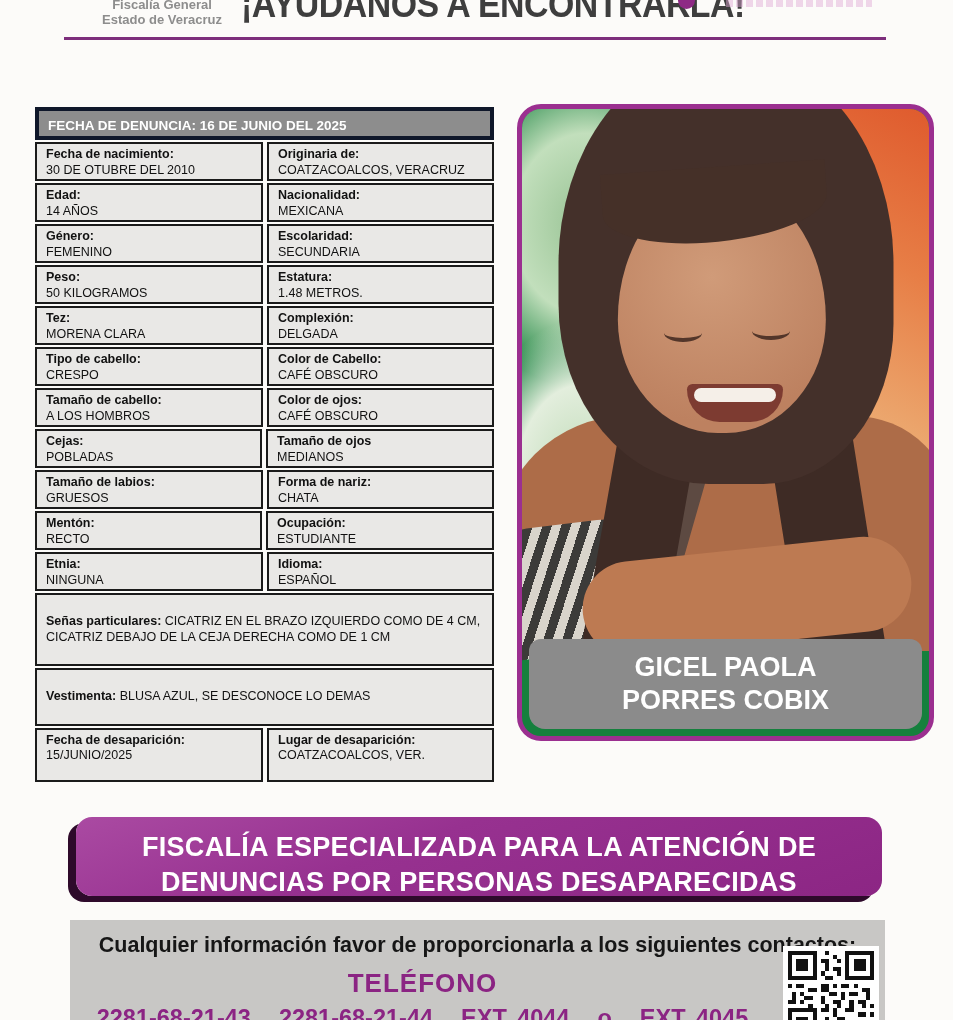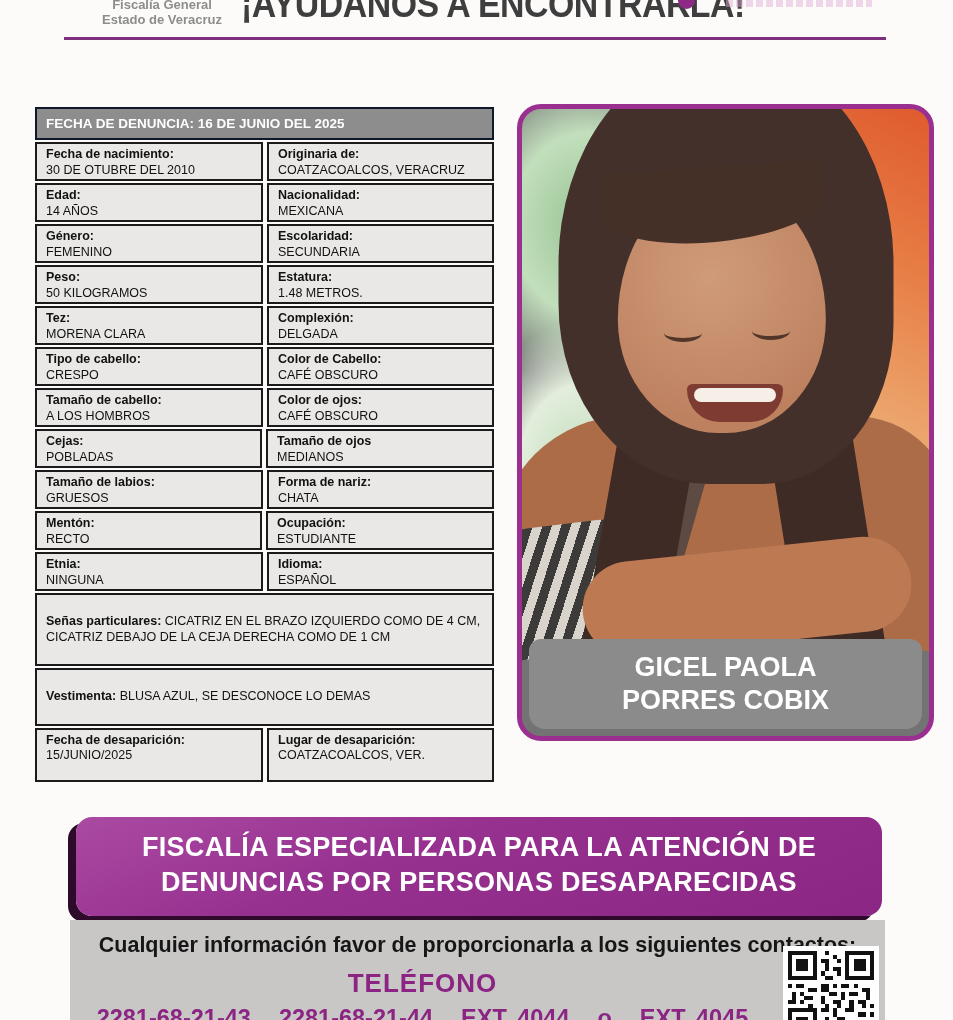--- a/index.html
+++ b/index.html
@@ -13,36 +13,36 @@
            color:#3e3e3e; letter-spacing:-0.5px; transform:scaleX(0.94); transform-origin:left top;
            white-space:nowrap; }
   .title-dot { position:absolute; left:678px; top:-8px; width:17px; height:17px;
                border-radius:50%; background:#8e2a85; }
   .faded-strip { position:absolute; left:726px; top:0px; width:146px; height:7px; opacity:.45;
                  background:repeating-linear-gradient(90deg,#dfa7d4 0 7px,transparent 7px 10px); }
   .header-rule { position:absolute; left:64px; top:37px; width:822px; height:3px; background:#7d2e7c; }
 
   
   .info-table { position:absolute; left:35px; top:107px; width:459px; }
-  .thead { height:33px; background:#8d8d8d; border:2px solid #0f172a; color:#ffffff;
+  .thead { height:33px; background:#8d8d8d; border:4px solid #0f172a; color:#ffffff;
            font-weight:bold; font-size:13.5px; padding:7px 9px; margin-bottom:2px; }
   .trow { display:flex; gap:4px; margin-bottom:2px; }
   .cell { border:2px solid #1b1b1b; background:#e9e8e6; padding:3px 9px;
           font-size:12.5px; line-height:15.5px; color:#111; }
   .cell .lbl { font-weight:bold; }
   .cell.half { height:39px; overflow:hidden; }
   .cell.hL { width:228px; } .cell.hR { flex:1; }
   .cell.full { width:100%; padding:19px 9px; }
   .cell.senas { min-height:58px; }
   .cell.vest { min-height:38px; }
   .trow.last .cell { height:54px; }
 
   
   .photo-card { position:absolute; left:517px; top:104px; width:417px; height:637px;
-                border:5px solid #9b2f90; border-radius:24px; overflow:hidden; background:#737373; }
+                border:5px solid #9b2f90; border-radius:24px; overflow:hidden; background:#15803d; }
   .ph { position:absolute; }
   .ph-foliage  { left:-70px; top:-50px; width:270px; height:330px;
                  background:radial-gradient(closest-side,#97c293 0%,#c2dfbc 55%,rgba(242,244,238,0) 100%); }
   .ph-foliage2 { left:-50px; top:210px; width:220px; height:330px;
                  background:radial-gradient(closest-side,#bcd9b4 0%,#e3eedd 60%,rgba(242,244,238,0) 100%); }
   .ph-poster { right:-45px; top:-35px; width:270px; height:440px; transform:rotate(6deg); border-radius:10px;
                background:linear-gradient(200deg,#dd5026 0%,#e77e46 40%,#ecab72 72%,#ead1a4 100%); }
   .ph-poster-strip { right:30px; top:330px; width:150px; height:10px; transform:rotate(6deg);
                      background:rgba(255,245,235,.75); border-radius:5px; }
   .ph-body { left:-25px; bottom:85px; width:457px; height:235px; background:#ad6c48;
@@ -70,21 +70,21 @@
   .ph-smile { left:165px; top:275px; width:96px; height:38px; background:#7d3b31;
               border-radius:10px 10px 60px 60px; overflow:hidden; }
   .ph-teeth { position:absolute; top:4px; left:7px; right:7px; height:14px;
               background:#f5efe8; border-radius:8px; }
   .name-plate { position:absolute; left:7px; right:7px; bottom:7px; height:90px; background:#8b8b8b;
                 border-radius:12px 12px 16px 16px; display:flex; align-items:center; justify-content:center;
                 text-align:center; color:#ffffff; font-weight:bold; font-size:27px; line-height:33px;
                 padding:0 55px; z-index:5; }
 
   
-  .banner { position:absolute; left:76px; top:817px; width:806px; height:99px; border-radius:16px;
+  .banner { position:absolute; left:76px; top:817px; width:806px; height:79px; border-radius:16px;
             background:linear-gradient(160deg,#aa4aa2 0%,#973190 40%,#8c2684 100%);
             box-shadow:-8px 6px 0 #2e0a2b; text-align:center; padding-top:13px; }
   .banner div { color:#ffffff; font-weight:900; font-size:27px; line-height:35px; letter-spacing:.3px; }
 
   
   .contact-bar { position:absolute; left:70px; top:920px; width:815px; height:110px; background:#c8c7c5; }
   .contact-info { margin-top:13px; text-align:center; font-weight:bold; font-size:21.5px; color:#161616;
                   padding:0 18px; }
   .tel-block { position:absolute; left:0; top:48px; width:705px; text-align:center; }
   .tel-label { font-size:26px; font-weight:900; color:#8b2483; letter-spacing:1px; }

